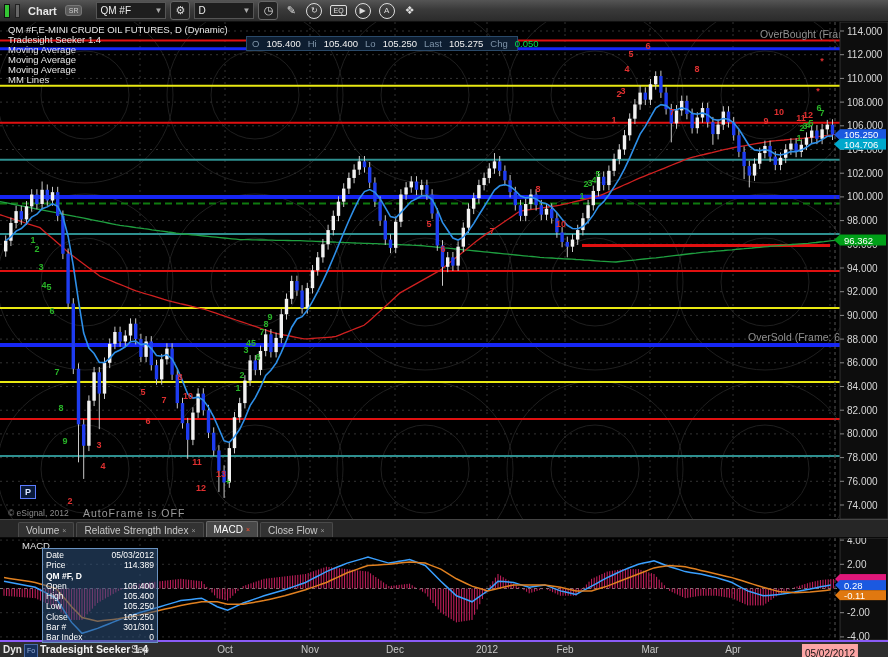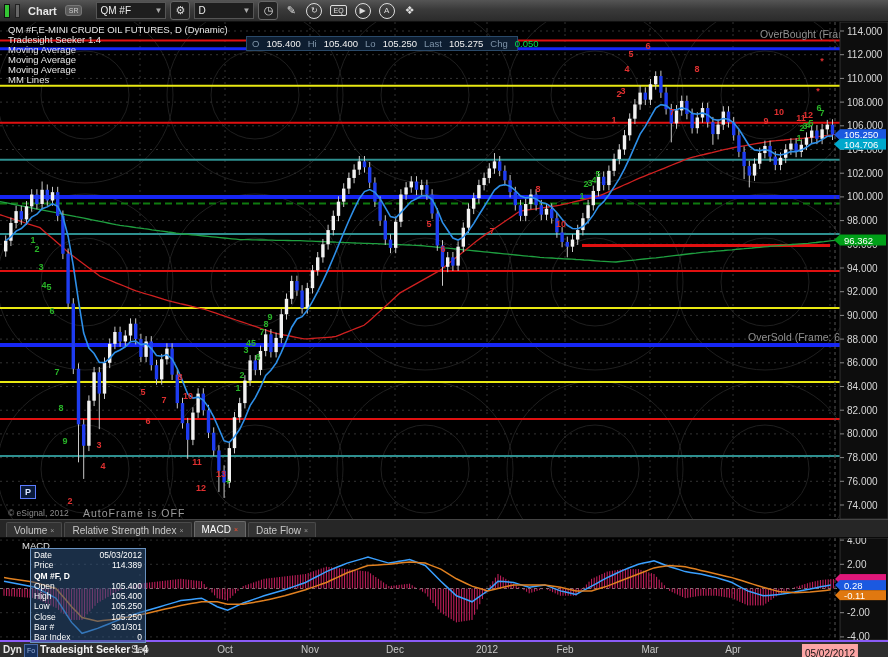--- a/index.html
+++ b/index.html
@@ -30,29 +30,29 @@
   #quotebar .ql{color:#7e93a8;}
   #quotebar .qv{color:#f0f0f0;}
   #quotebar .qg{color:#00e050;}
   #pbadge{position:absolute;left:20px;top:485px;width:14px;height:12px;z-index:6;background:#0a1a3a;
     border:1px solid #5c7cff;color:#d8e4ff;font-size:9px;font-weight:bold;text-align:center;line-height:12px;}
   #copyright{position:absolute;left:8px;top:508px;color:#8a8a8a;font-size:8.5px;z-index:6;}
   #autoframe{position:absolute;left:83px;top:507px;color:#9a9a9a;font-size:10.5px;z-index:6;letter-spacing:1px;}
   
   #tabrow{position:absolute;left:0;top:519px;width:888px;height:19px;background:#262626;
     border-top:1px solid #444;border-bottom:1px solid #0a0a0a;display:flex;align-items:stretch;
-    padding-left:6px;box-sizing:border-box;gap:2px;z-index:4;}
+    padding-left:18px;box-sizing:border-box;gap:2px;z-index:4;}
   .tab{display:flex;align-items:center;gap:3px;padding:0 7px;font-size:10px;color:#c8c8c8;
     background:#323232;border:1px solid #4a4a4a;border-bottom:none;margin-top:2px;border-radius:2px 2px 0 0;}
   .tab sup{font-size:7px;color:#999;}
   .tab.active{background:#484848;color:#fff;margin-top:1px;border-color:#6a6a6a;}
   .tab.active sup{color:#ff5030;}
   
   #macdlabel{position:absolute;left:22px;top:540px;color:#e0e0e0;font-size:9.5px;z-index:6;}
-  #datawin{position:absolute;left:30px;top:548px;width:116px;height:95px;z-index:7;
+  #datawin{position:absolute;left:42px;top:548px;width:116px;height:95px;z-index:7;
     background:rgba(48,84,128,0.55);border:1px solid #6a92c0;font-size:8.5px;color:#fff;
     padding:1px 3px;box-sizing:border-box;}
   #datawin .dwrow{display:flex;justify-content:space-between;line-height:10.3px;}
   #datawin .dwtitle{text-align:left;font-weight:bold;line-height:10.3px;}
   
   #bottomstrip{position:absolute;left:0;top:640px;width:888px;height:17px;background:#2e2e2e;
     border-top:2px solid #8b5cf6;z-index:5;}
   #dynlabel{position:absolute;left:3px;top:2px;color:#e8e8e8;font-size:10px;font-weight:bold;}
   #seekericon{position:absolute;left:24px;top:2px;width:12px;height:12px;background:#16305c;
     border:1px solid #4a6aa8;color:#9ab4e0;font-size:7px;text-align:center;line-height:12px;}
@@ -649,21 +649,21 @@
       </span>
     <span class="tab">
         <span>Relative Strength Index</span>
         <sup>×</sup>
       </span>
     <span class="tab active">
         <span>MACD</span>
         <sup>×</sup>
       </span>
     <span class="tab">
-        <span>Date Flow</span>
+        <span>Close Flow</span>
         <sup>×</sup>
       </span>
   </div>
 
   <svg id="macdsvg" width="888" height="102" style="top:538px">
       <rect x="0" y="0" width="888" height="102" fill="#000"></rect>
       <g stroke="#2e2e2e" stroke-dasharray="2,4">
         <line x1="0" y1="2.1000000000000014" x2="840" y2="2.1000000000000014"></line>
         <line x1="0" y1="26.3" x2="840" y2="26.3"></line>
         <line x1="0" y1="74.7" x2="840" y2="74.7"></line>

